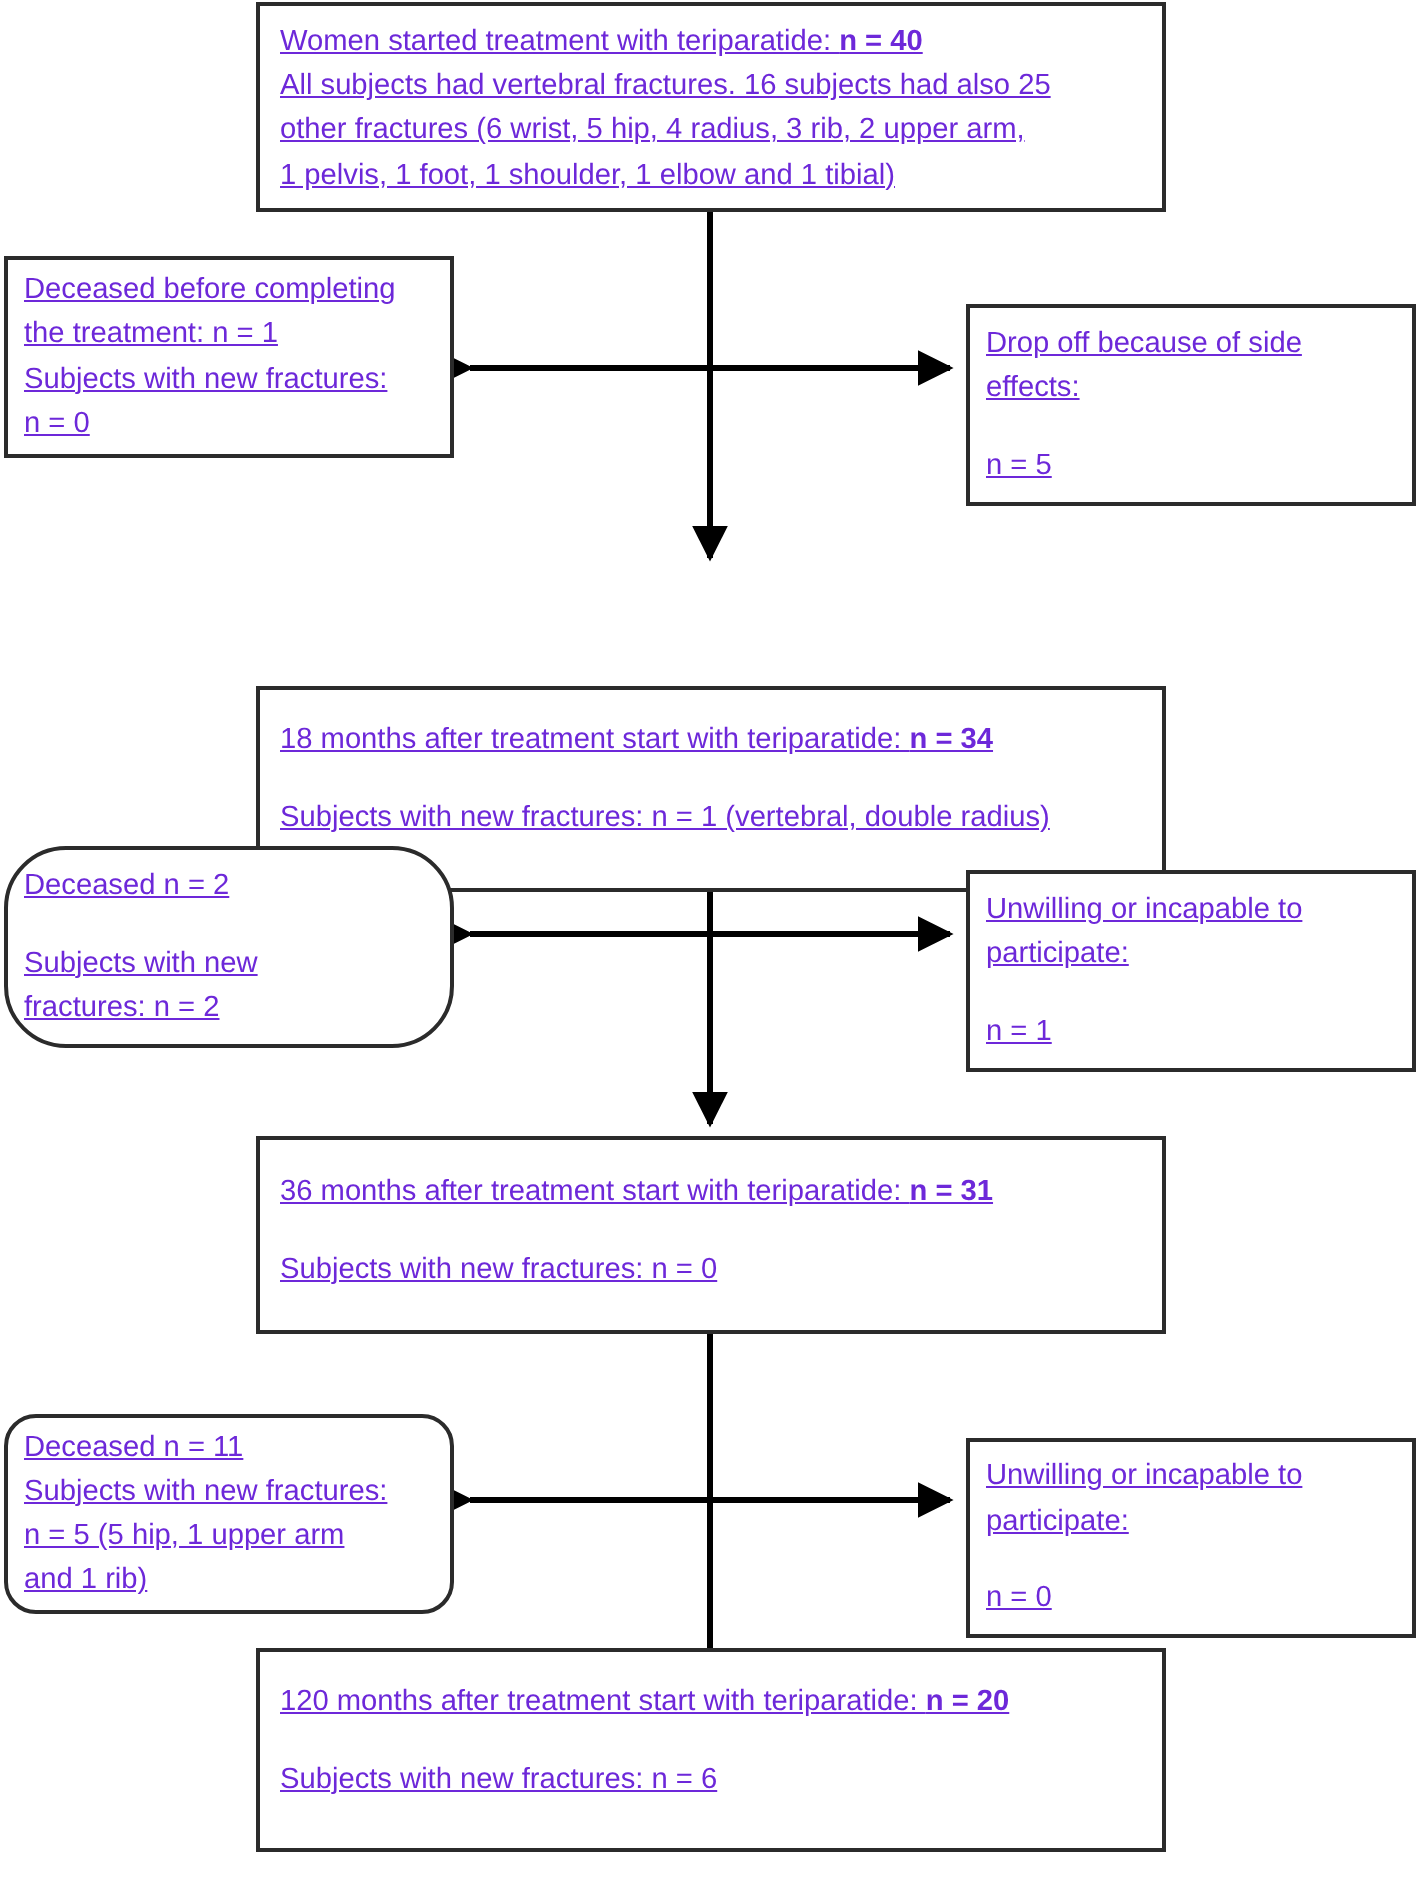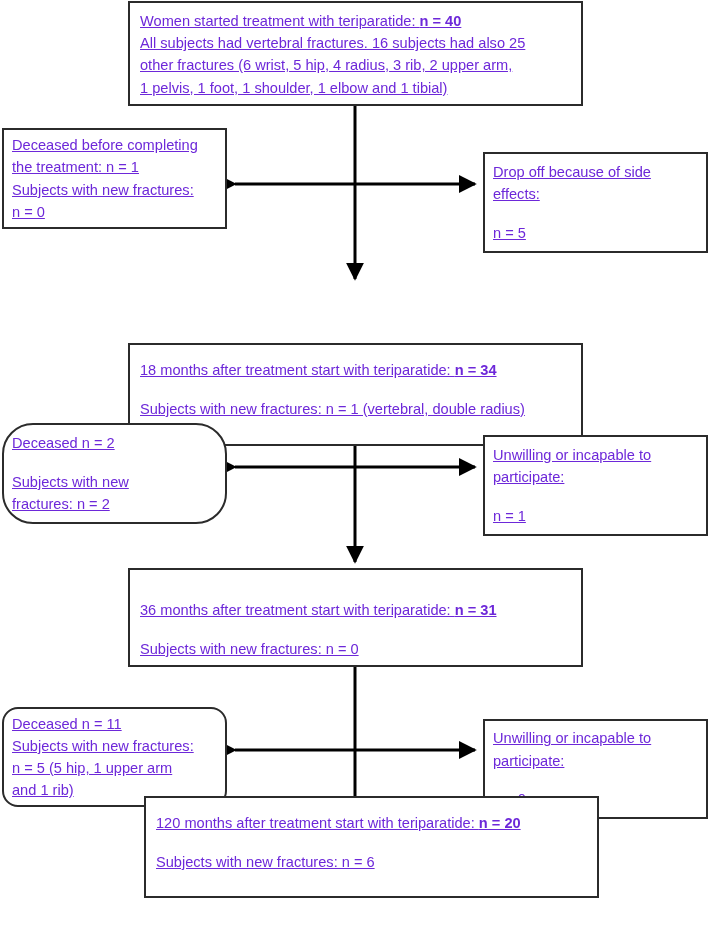--- a/index.html
+++ b/index.html
@@ -59,22 +59,22 @@
   .box-main {
     left: 128px;
     width: 455px;
   }
   .box-main .lines {
     padding: 0 10px;
   }
 
   #box-start      { top: 1px;   height: 105px; justify-content: flex-start; padding-top: 7px; }
   #box-18months   { top: 295px; height: 103px; justify-content: flex-start; padding-top: 14px; margin-top: 48px; }
-  #box-36months   { top: 568px; height: 99px;  justify-content: flex-start; padding-top: 29px; }
-  #box-120months  { top: 796px; height: 102px; justify-content: flex-start; padding-top: 14px; margin-left: 16px; }
+  #box-36months   { top: 568px; height: 99px;  justify-content: flex-start; padding-top: 15px; }
+  #box-120months  { top: 824px; height: 102px; justify-content: flex-start; padding-top: 14px; }
 
   
   .box-left {
     left: 2px;
     width: 225px;
   }
   .box-right {
     left: 483px;
     width: 225px;
     margin-top: 12px;

